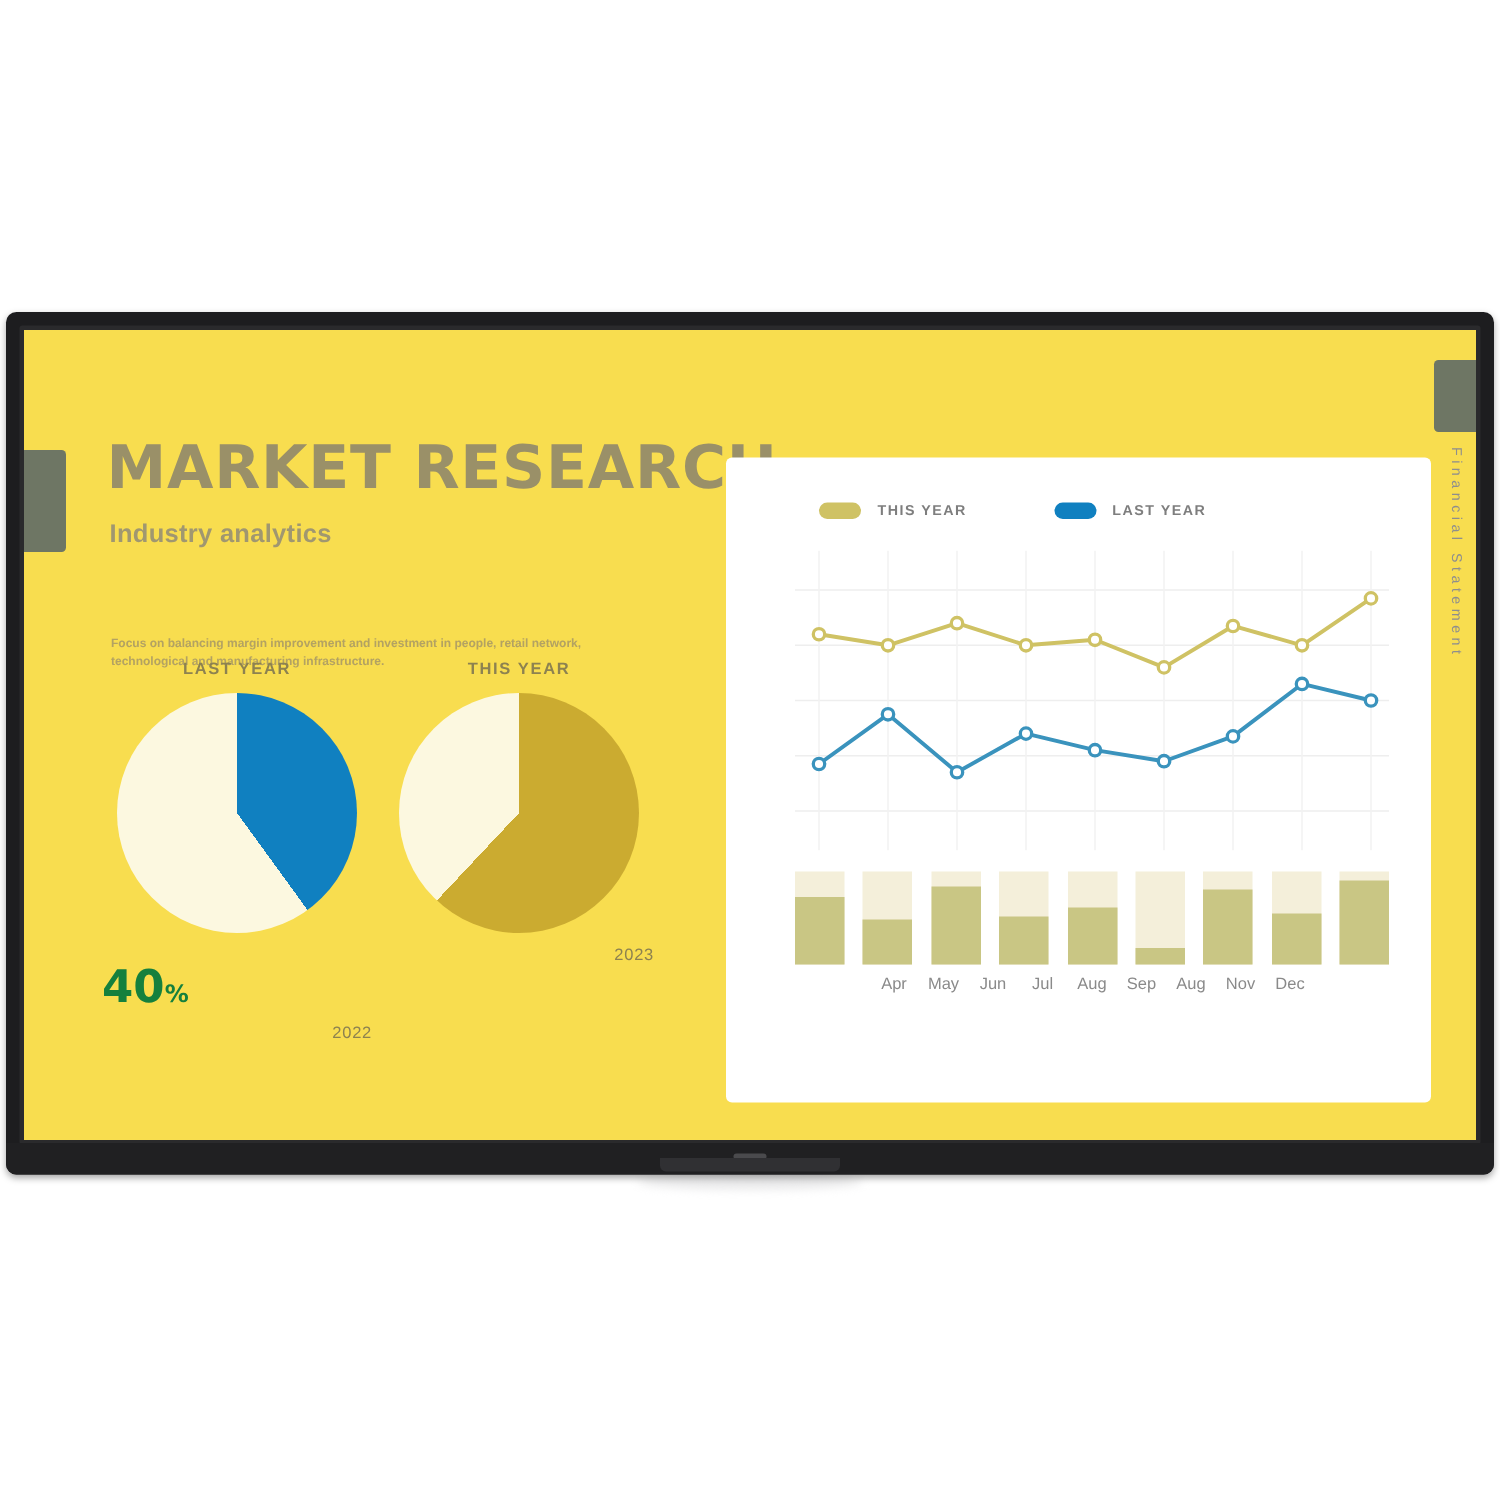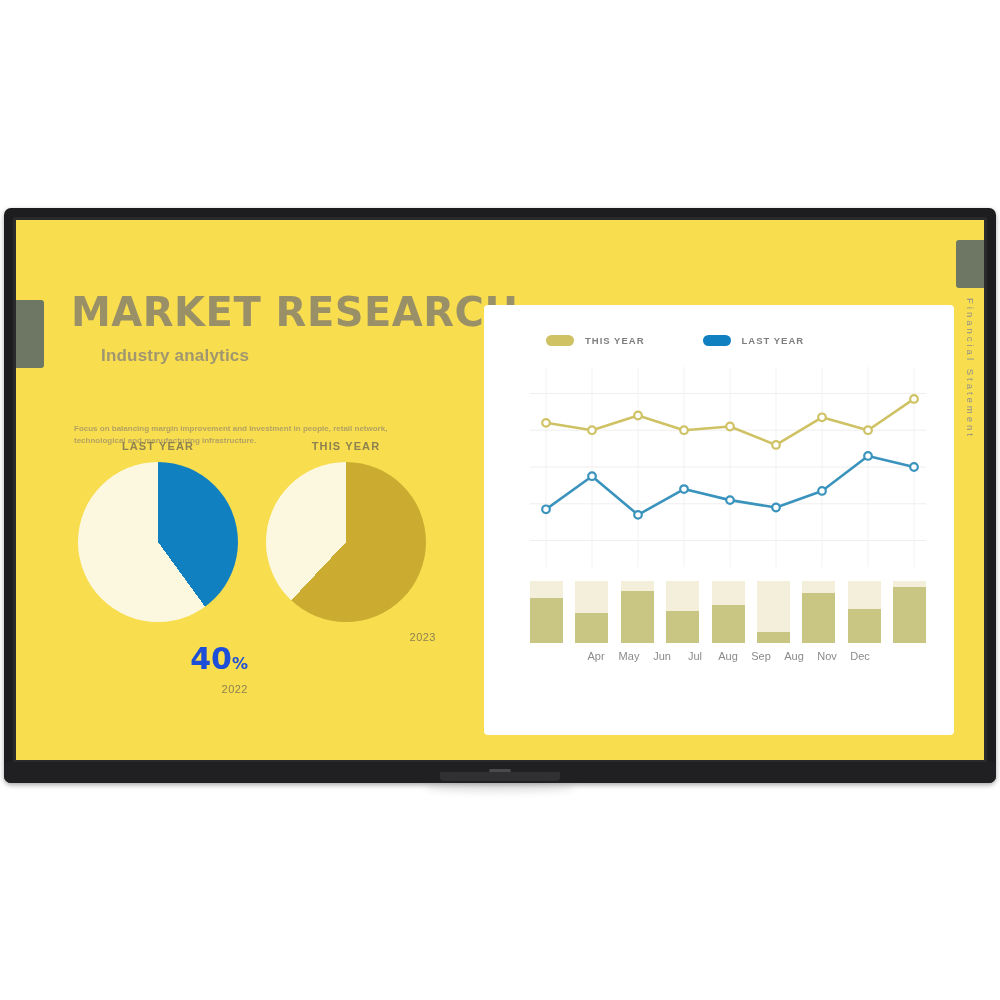--- a/index.html
+++ b/index.html
@@ -59,21 +59,21 @@
   }
 
   .title{
     position:absolute;left:55px;top:72px;
     font-size:40px;font-weight:bold;letter-spacing:.5px;
     color:#9a9068;line-height:1;
     font-family:"DejaVu Sans","Liberation Sans",sans-serif;
   }
   .subtitle{
     position:absolute;left:57px;top:126px;
-    font-size:17px;font-weight:bold;color:#a09770;letter-spacing:.2px;margin-left:28px;
+    font-size:17px;font-weight:bold;color:#a09770;letter-spacing:.2px;
   }
   .body-para{
     position:absolute;left:58px;top:160px;width:358px;
     font-size:8px;line-height:1.45;color:#b3a262;font-weight:bold;margin-top:43px;
   }
   .body-para2{
     position:absolute;left:58px;top:191px;width:358px;
     font-size:8px;line-height:1.45;color:#b3a262;font-weight:bold;
   }
 
@@ -83,22 +83,22 @@
   .pie-block.right{left:240px;top:220px;width:180px;}
   .pie-cap{
     text-align:center;font-size:11px;font-weight:bold;
     letter-spacing:1.1px;color:#8d8250;margin-bottom:10px;
   }
   .pie{
     width:160px;height:160px;border-radius:50%;margin:0 auto;
     position:relative;
   }
   .pie-pct{
-    text-align:right;margin-top:22px;
-    font-size:30px;font-weight:bold;color:#1d4ed8;
+    text-align:left;margin-top:22px;
+    font-size:30px;font-weight:bold;color:#15803d;
     font-family:"DejaVu Sans","Liberation Sans",sans-serif;
     line-height:1;
   }
   .pie-pct .sym{font-size:16px;font-weight:bold;}
   .pie-year{
     text-align:right;margin-top:9px;font-size:11px;color:#8d8250;
     letter-spacing:.5px;
   }
 
   

